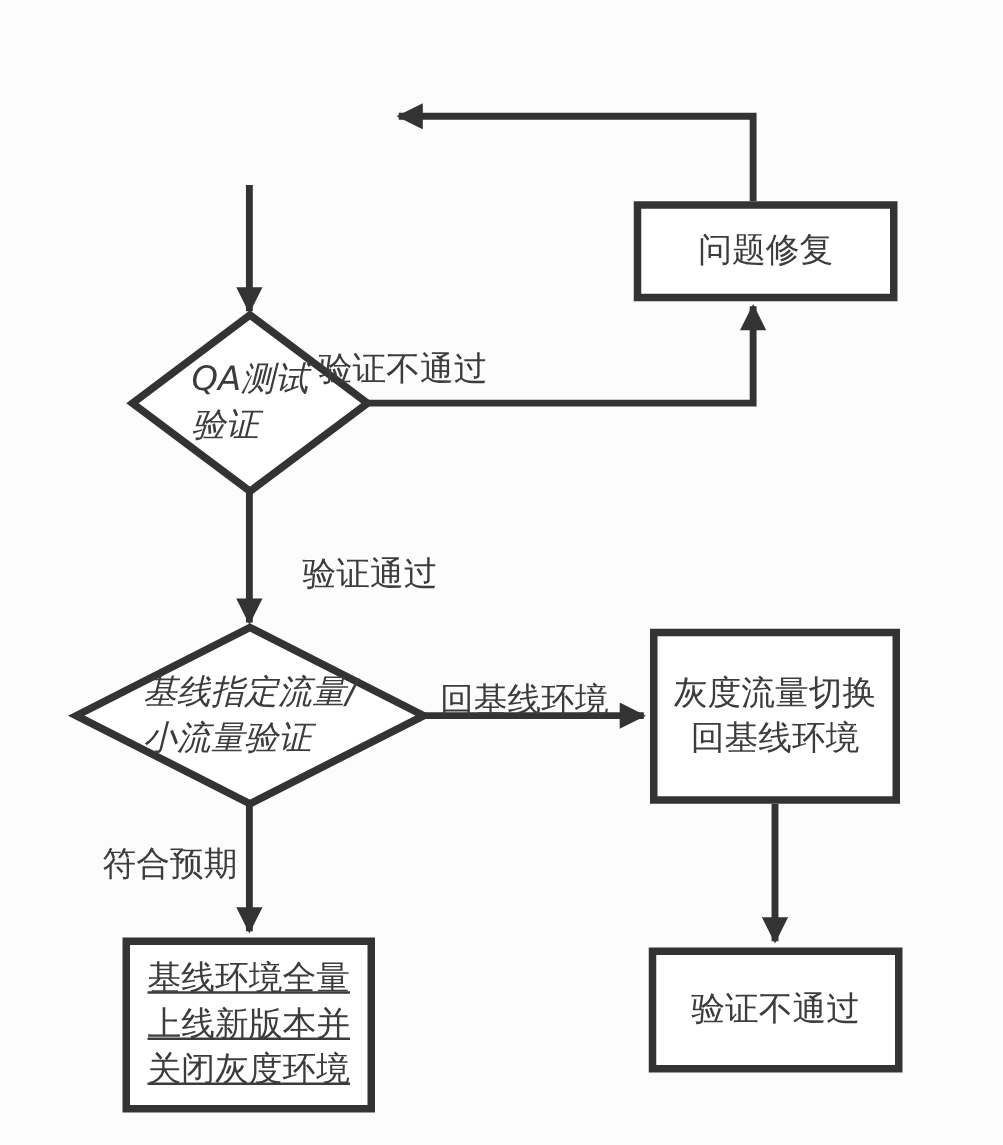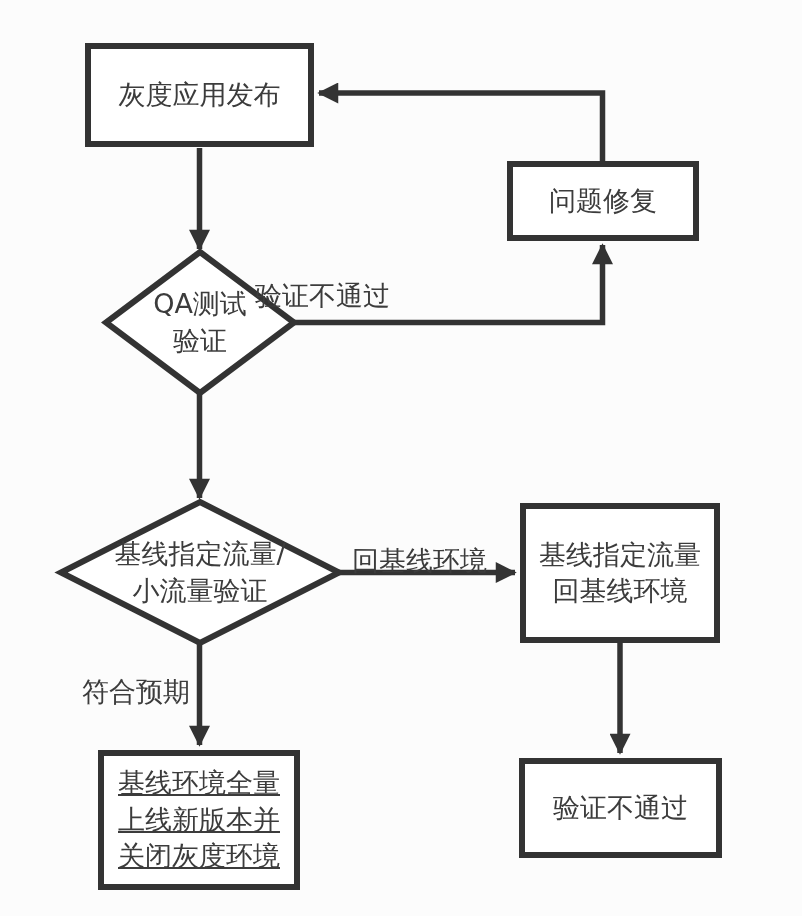--- a/index.html
+++ b/index.html
@@ -47,26 +47,27 @@
     color:var(--text-color);
     font-size:27px;
     line-height:1.35;
     white-space:pre-line;
   }
   .diamond-label{
     position:absolute;
     display:flex;
     align-items:center;
     justify-content:center;
-    text-align:center;
+    text-align:left;
     color:var(--text-color);
     font-size:27px;
     line-height:1.35;
     white-space:pre-line;
     pointer-events:none;
+    font-style:italic;
   }
   .edge-label{
     position:absolute;
     color:var(--text-color);
     font-size:27px;
     line-height:1.2;
     white-space:nowrap;
     margin-top:24px;
   }
 </style>
@@ -87,39 +88,39 @@
     <path class="edge" d="M602.5 161 L602.5 93 L319 93" marker-end="url(#arrow)"></path>
     <path class="edge" d="M199.5 393 L199.5 498" marker-end="url(#arrow)"></path>
     <path class="edge" d="M339 572.5 L515 572.5" marker-end="url(#arrow)"></path>
     <path class="edge" d="M199.5 643 L199.5 745" marker-end="url(#arrow)"></path>
     <path class="edge" d="M620 643 L620 753" marker-end="url(#arrow)"></path>
 
     <polygon class="diamond" points="200,252 294,322.5 200,393 106,322.5"></polygon>
     <polygon class="diamond" points="200,502 339,572.5 200,643 61,572.5"></polygon>
   </svg>
 
-  <div class="node-rect" style="left:85px;top:43px;width:229px;height:104px;">灰度应用发布</div>
 
-  <div class="node-rect" style="left:507px;top:161px;width:192px;height:80px;">问题修复</div>
+  <div class="node-rect" style="left:507px;top:161px;width:211px;height:80px;">问题修复</div>
 
-  <div class="node-rect" style="left:520px;top:503px;width:200px;height:140px;">基线指定流量
+  <div class="node-rect" style="left:520px;top:503px;width:200px;height:140px;">灰度流量切换
 回基线环境</div>
 
   <div class="node-rect" style="left:98px;top:750px;width:202px;height:140px;text-decoration:underline;">基线环境全量
 上线新版本并
 关闭灰度环境</div>
 
   <div class="node-rect" style="left:519px;top:758px;width:203px;height:100px;">验证不通过</div>
 
   <div class="diamond-label" style="left:110px;top:284px;width:180px;height:77px;">QA测试
 验证</div>
 
   <div class="diamond-label" style="left:60px;top:534px;width:280px;height:77px;">基线指定流量/
 小流量验证</div>
 
   <div class="edge-label" style="left:255px;top:256px;">验证不通过</div>
 
+  <div class="edge-label" style="left:242px;top:420px;">验证通过</div>
 
   <div class="edge-label" style="left:352px;top:521px;">回基线环境</div>
 
   <div class="edge-label" style="left:82px;top:652px;">符合预期</div>
 
 </div>
 
 </body></html>

